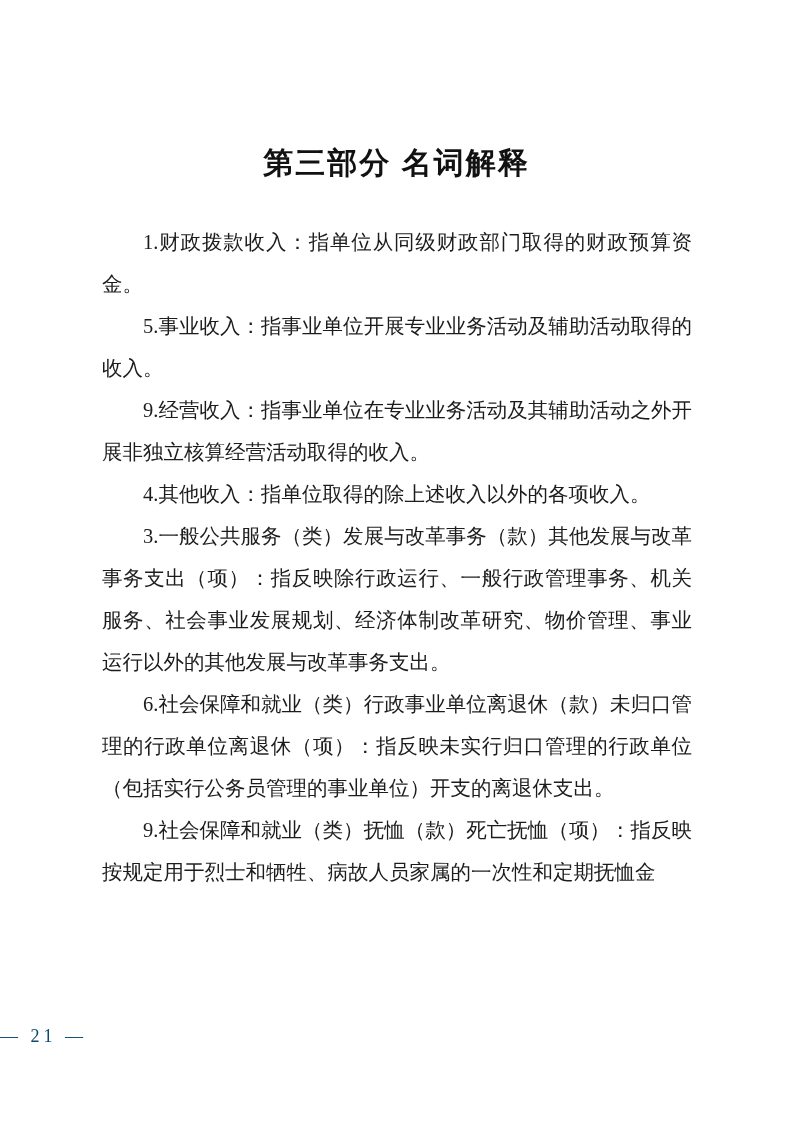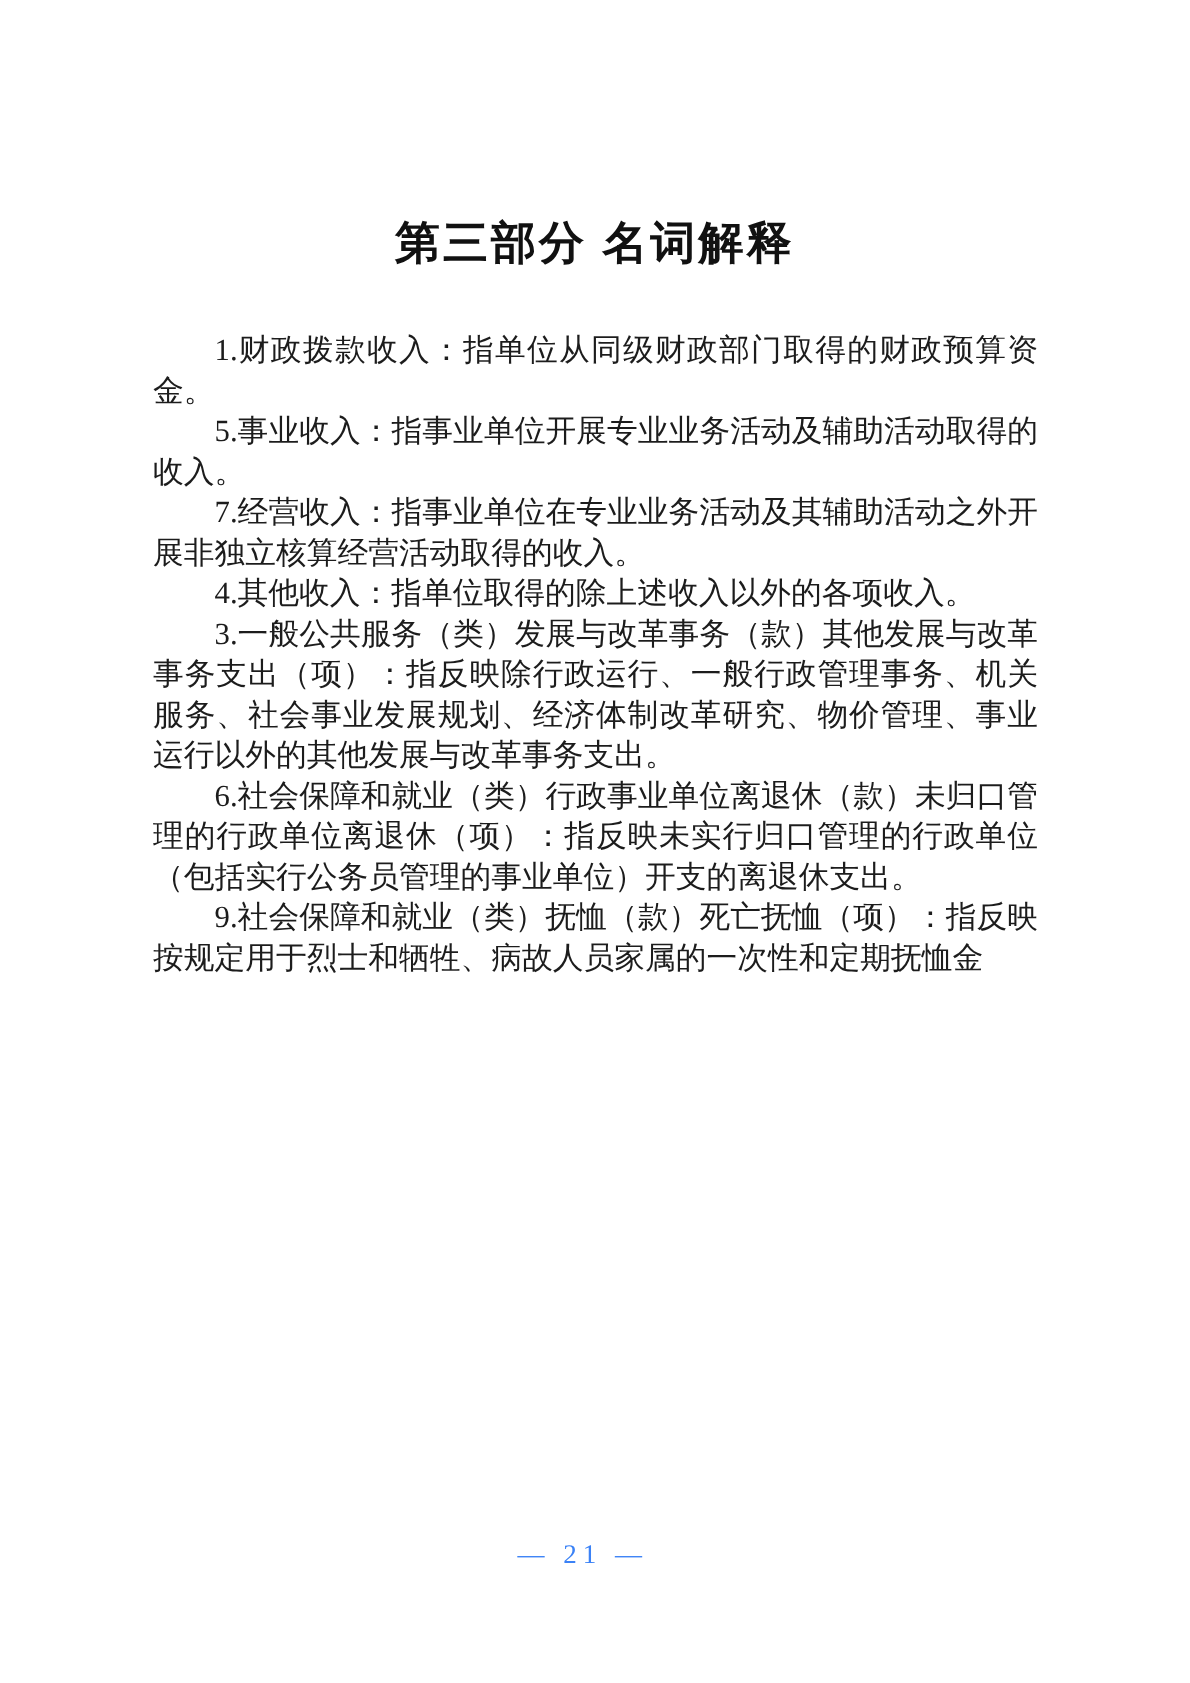--- a/index.html
+++ b/index.html
@@ -23,51 +23,51 @@
     font-weight: bold;
     font-size: 30px;
     line-height: 44px;
     letter-spacing: 2px;
     color: #111111;
   }
   .body {
     margin: 36px 101px 0 102px;
     font-family: "Liberation Serif", "DejaVu Serif", serif;
     font-size: 20.5px;
-    line-height: 27px;
+    line-height: 42px;
     text-align: justify;
     text-justify: inter-ideograph;
     color: #1c1c1c;
   }
   .body p {
     margin: 0;
     text-indent: 2em;
   }
   .pagenum {
     position: absolute;
     left: 0;
     right: 16px;
     top: 1026px;
-    text-align: center;
+    text-align: left;
     font-family: "Liberation Serif", "DejaVu Serif", serif;
     font-size: 18px;
     letter-spacing: 4px;
-    color: #3b82f6;
+    color: #0c4a6e;
   }
 </style>
 </head>
 <body>
 
 <div class="page">
   <h1 class="title">第三部分  名词解释</h1>
 
   <div class="body" id="body-container">
       <p>1.财政拨款收入：指单位从同级财政部门取得的财政预算资金。</p>
       <p>5.事业收入：指事业单位开展专业业务活动及辅助活动取得的收入。</p>
-      <p>7.经营收入：指事业单位在专业业务活动及其辅助活动之外开展非独立核算经营活动取得的收入。</p>
+      <p>9.经营收入：指事业单位在专业业务活动及其辅助活动之外开展非独立核算经营活动取得的收入。</p>
       <p>4.其他收入：指单位取得的除上述收入以外的各项收入。</p>
       <p>3.一般公共服务（类）发展与改革事务（款）其他发展与改革事务支出（项）：指反映除行政运行、一般行政管理事务、机关服务、社会事业发展规划、经济体制改革研究、物价管理、事业运行以外的其他发展与改革事务支出。</p>
       <p>6.社会保障和就业（类）行政事业单位离退休（款）未归口管理的行政单位离退休（项）：指反映未实行归口管理的行政单位（包括实行公务员管理的事业单位）开支的离退休支出。</p>
       <p>9.社会保障和就业（类）抚恤（款）死亡抚恤（项）：指反映按规定用于烈士和牺牲、病故人员家属的一次性和定期抚恤金</p>
     </div>
 
   <div class="pagenum">— 21 —</div>
 </div>
 
 </body></html>

